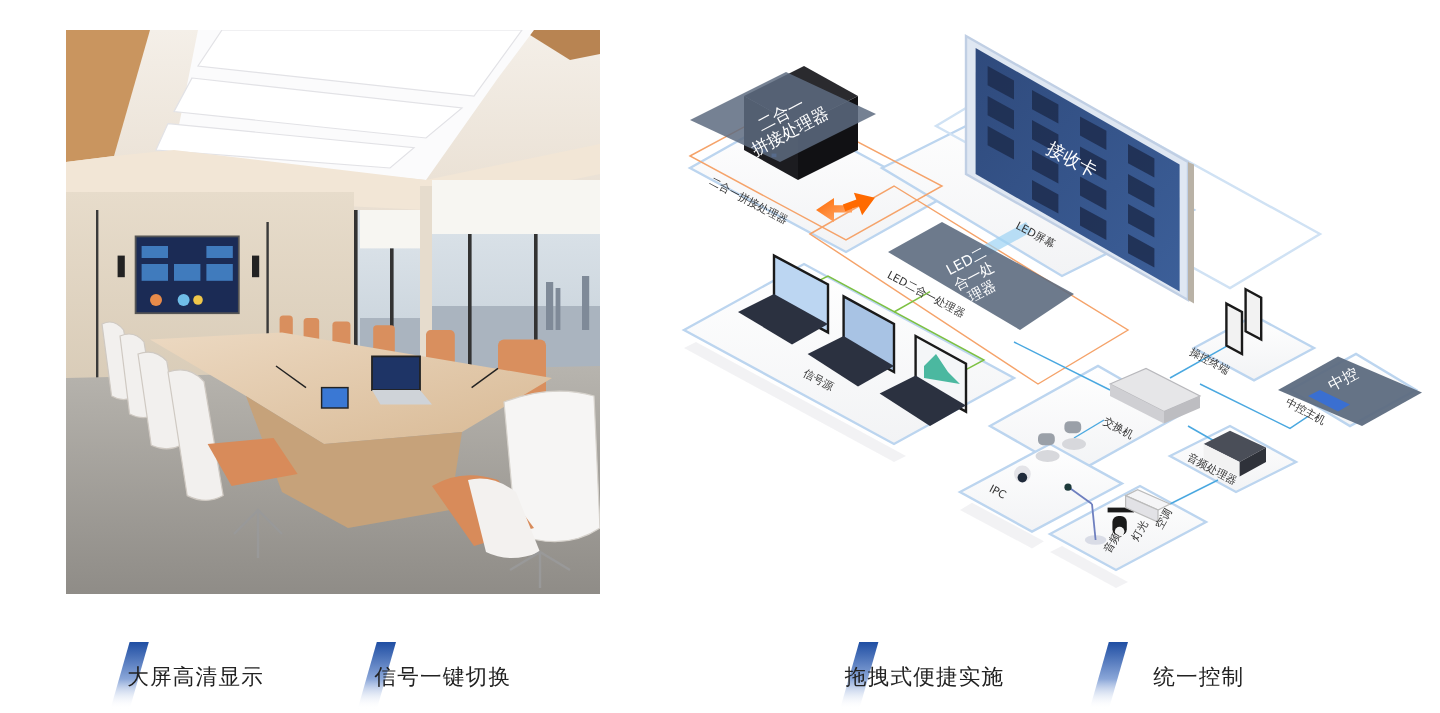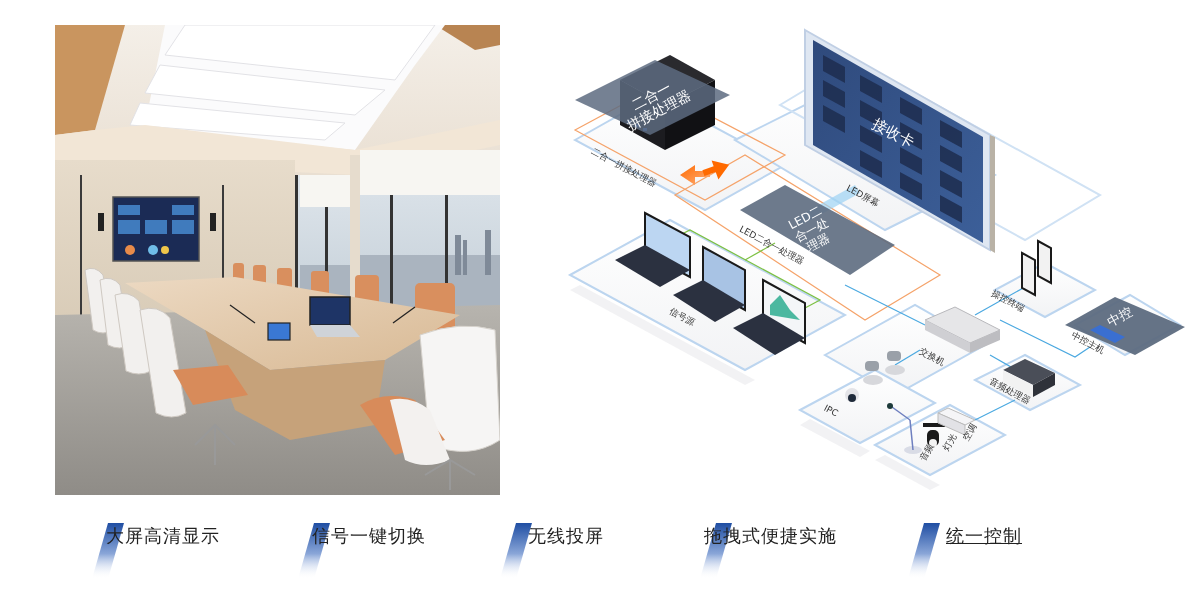--- a/index.html
+++ b/index.html
@@ -12,21 +12,21 @@
 
   
   .diagram { position: absolute; left: 555px; top: 25px; width: 640px; height: 470px; }
   .diagram svg { display: block; overflow: visible; }
   .lbl { position: absolute; font-size: 9px; color: #333; white-space: nowrap; transform-origin: left top; }
   .lbl.rot { transform: rotate(28deg); }
   .big { position: absolute; color: #fff; white-space: nowrap; transform-origin: center center; text-align: center; line-height: 1.15; }
 
   
   .features { position: absolute; left: 0; top: 520px; width: 1200px; height: 60px; }
-  .feat { position: absolute; top: 0; height: 60px; display: flex; align-items: flex-start; }
+  .feat { position: absolute; top: 12px; height: 60px; display: flex; align-items: center; }
   .feat .slash { position: absolute; left: 0; top: 3px; width: 40px; height: 56px; }
   .feat .text { position: relative; margin-left: 14px; margin-top: 4px; font-size: 18px; color: #222; letter-spacing: 1px; }
 </style>
 </head>
 <body>
 
 <div class="photo">
   <svg width="445" height="470" viewBox="0 0 445 470">
     <defs>
       <linearGradient id="ceil" x1="0" y1="0" x2="0" y2="1">
@@ -344,31 +344,25 @@
         <polygon points="16,0 32,0 16,56 0,56" fill="url(#slashg)"></polygon>
       </svg>
     <span class="text">大屏高清显示</span>
   </div>
   <div class="feat" style="left:298px;">
     <svg class="slash" viewBox="0 0 40 56">
         <polygon points="16,0 32,0 16,56 0,56" fill="url(#slashg)"></polygon>
       </svg>
     <span class="text" style="">信号一键切换</span>
   </div>
-  <div class="feat" style="left:500px;">
-    <svg class="slash" viewBox="0 0 40 56">
-        <polygon points="16,0 32,0 16,56 0,56" fill="url(#slashg)"></polygon>
-      </svg>
-    <span class="text" style="margin-left:28px;">无线投屏</span>
-  </div>
   <div class="feat" style="left:700px;font-family:Liberation Serif, serif;">
     <svg class="slash" viewBox="0 0 40 56">
         <polygon points="16,0 32,0 16,56 0,56" fill="url(#slashg)"></polygon>
       </svg>
     <span class="text" style="margin-left:4px;">拖拽式便捷实施</span>
   </div>
   <div class="feat" style="left:908px;">
     <svg class="slash" viewBox="0 0 40 56">
         <polygon points="16,0 32,0 16,56 0,56" fill="url(#slashg)"></polygon>
       </svg>
-    <span class="text" style="margin-left:38px;text-decoration:underline;">统一控制</span>
+    <span class="text" style="margin-left:53px;">统一控制</span>
   </div>
 </div>
 
 </body></html>

